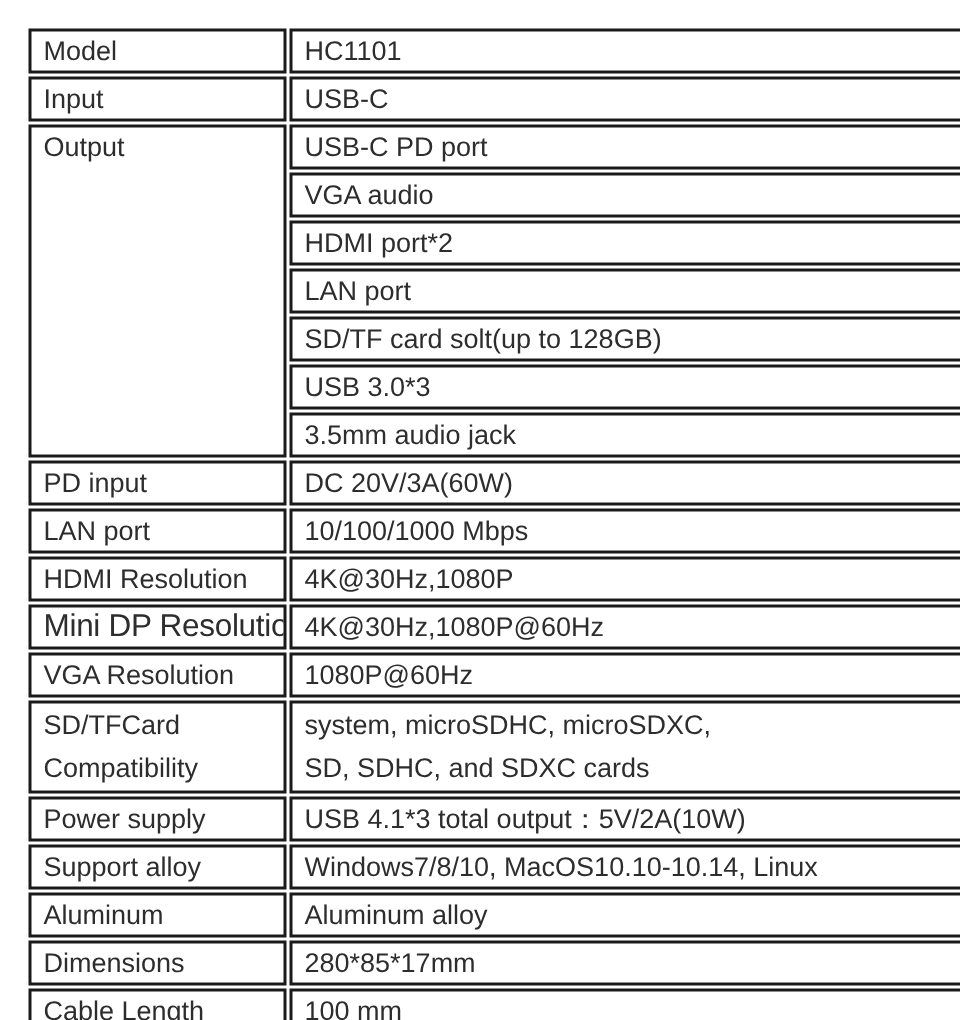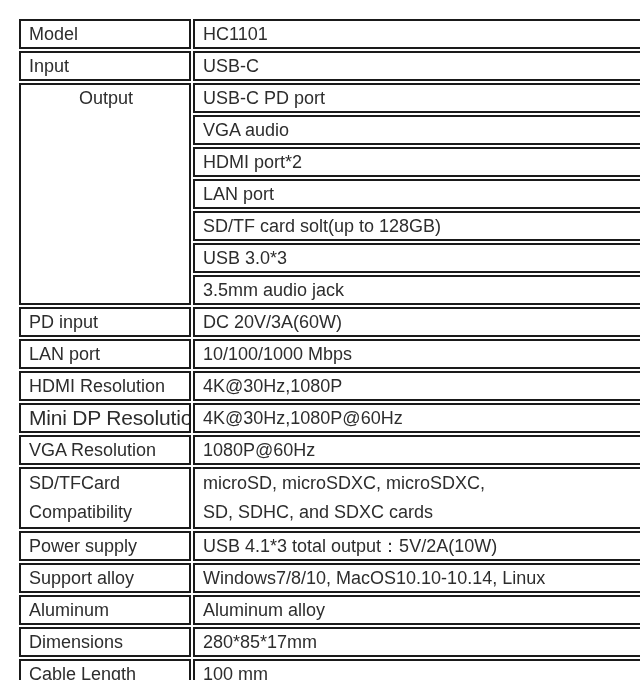--- a/index.html
+++ b/index.html
@@ -40,21 +40,20 @@
     overflow: hidden;
   }
   table.spec tr.tall td {
     height: 51px;
     white-space: normal;
     line-height: 29px;
     vertical-align: middle;
   }
   table.spec td.group-label {
     vertical-align: top;
-    text-align: center;
   }
   table.spec td.small-label {
     font-size: 21px;
     letter-spacing: -0.2px;
   }
 </style>
 </head>
 <body>
 
 <table class="spec">
@@ -108,21 +107,21 @@
       <tr>
         <td class="small-label">Mini DP Resolution</td>
         <td>4K@30Hz,1080P@60Hz</td>
       </tr>
       <tr>
         <td>VGA Resolution</td>
         <td>1080P@60Hz</td>
       </tr>
       <tr class="tall">
         <td><span>SD/TFCard</span><br><span>Compatibility</span></td>
-        <td><span>microSD, microSDXC, microSDXC,</span><br><span>SD, SDHC, and SDXC cards</span></td>
+        <td><span>system, microSDHC, microSDXC,</span><br><span>SD, SDHC, and SDXC cards</span></td>
       </tr>
       <tr>
         <td>Power supply</td>
         <td>USB 4.1*3 total output：5V/2A(10W)</td>
       </tr>
       <tr>
         <td>Support alloy</td>
         <td>Windows7/8/10, MacOS10.10-10.14, Linux</td>
       </tr>
       <tr>

